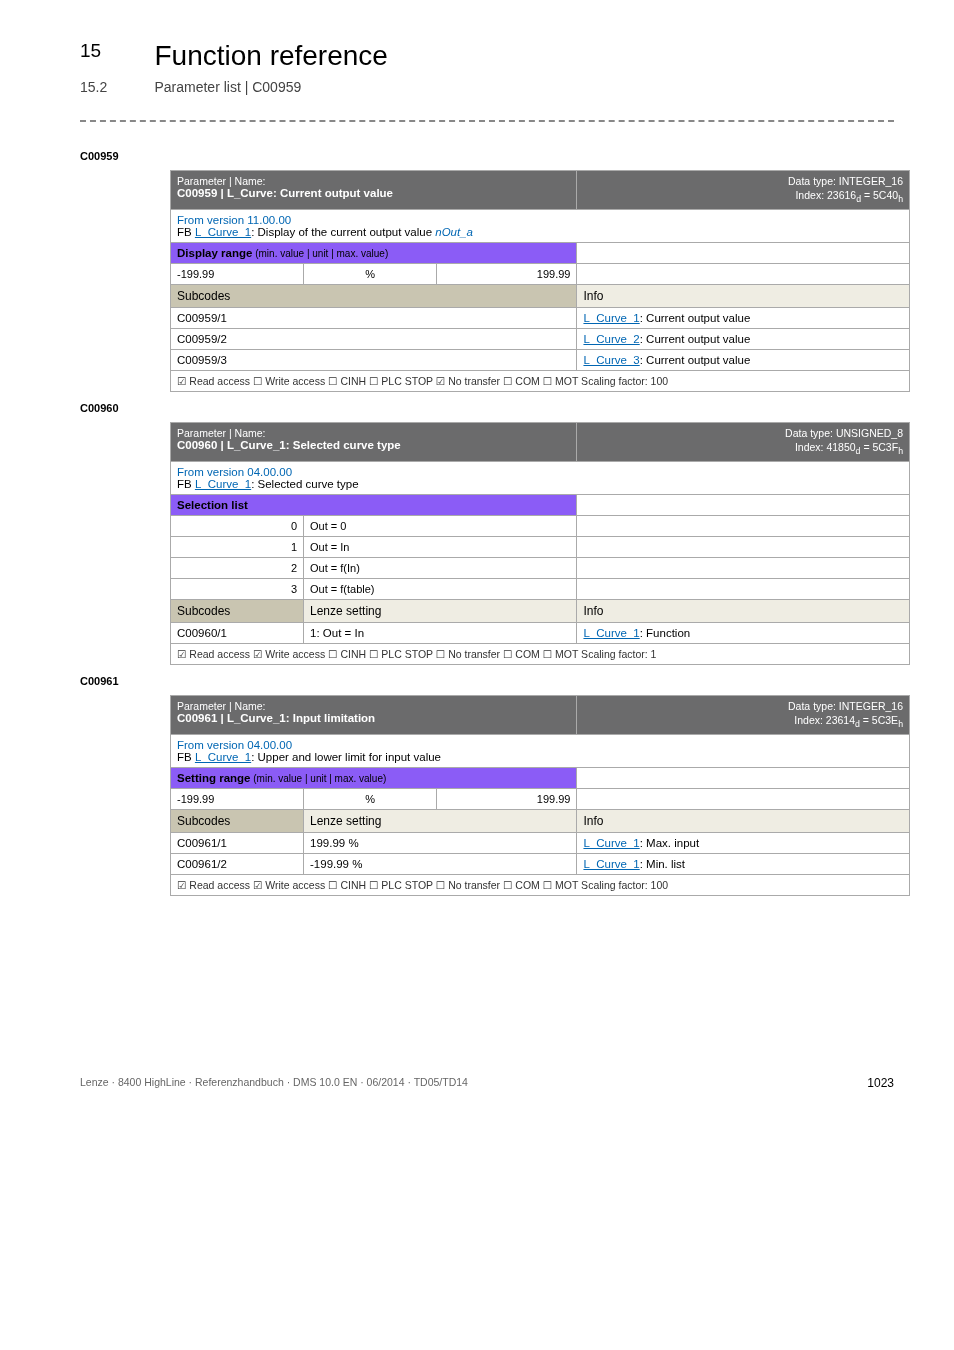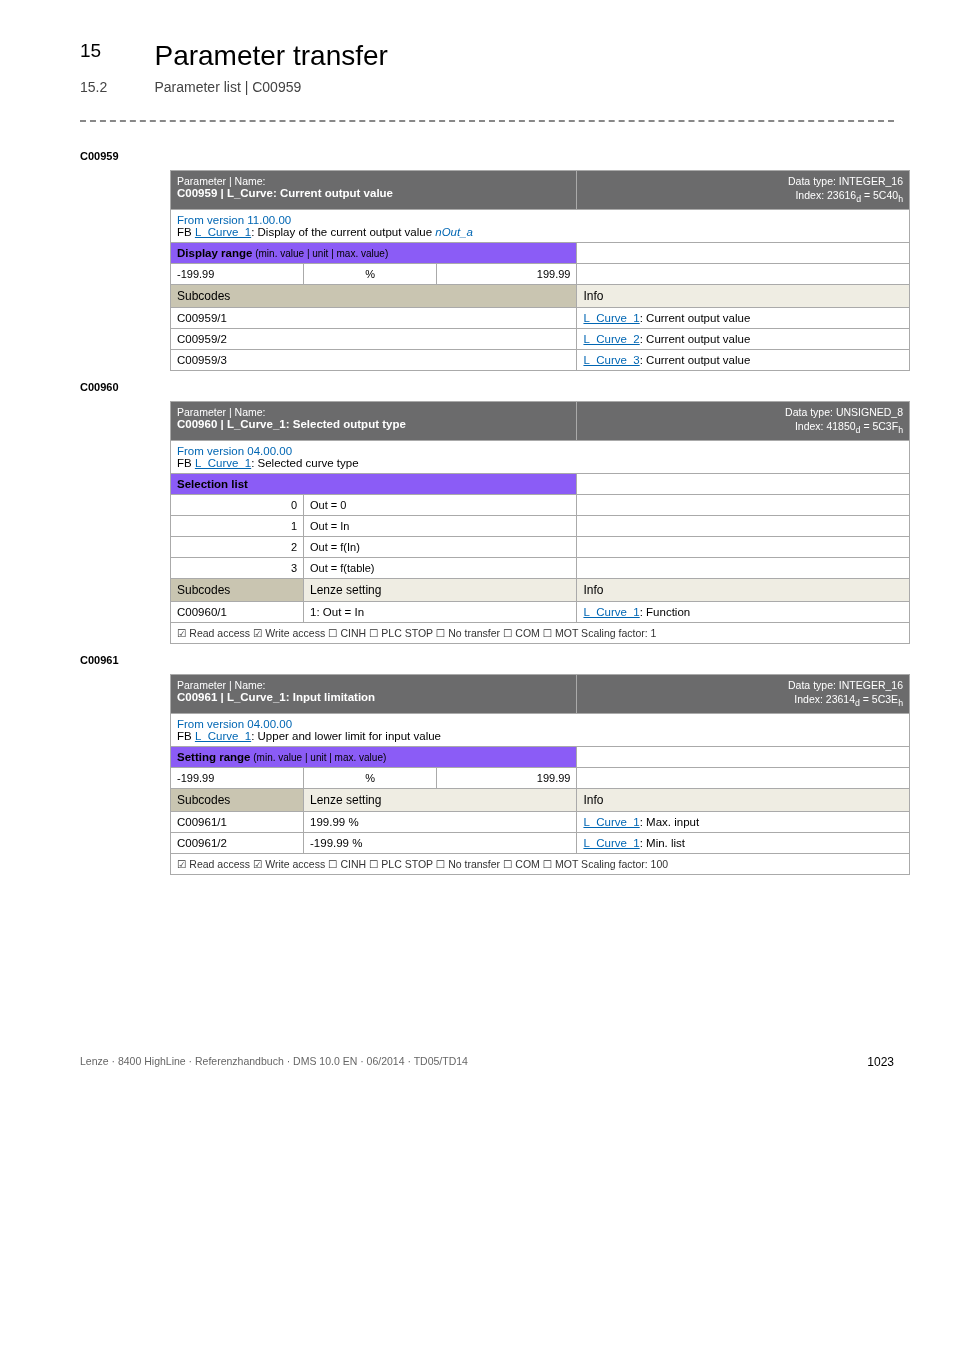--- a/index.html
+++ b/index.html
@@ -87,21 +87,21 @@
   }
   .pagenum { color: #000; font-size: 12px; }
 </style>
 </head>
 <body>
 
 <div class="page">
 
   <div class="heading-block">
     <span class="chapnum">15</span>
-    <span class="chap-title">Parameter transfer</span>
+    <span class="chap-title">Function reference</span>
     <div class="subhead-row">
       <span class="subnum">15.2</span>
       <span class="subtitle">Parameter list | C00959</span>
     </div>
   </div>
 
   <hr class="dashrule">
 
   <div class="anchor-code">C00959</div>
   <div class="table-wrap">
@@ -142,32 +142,35 @@
         <td><a class="link">L_Curve_1</a><span>: Current output value</span></td>
       </tr>
       <tr class="sub-row">
         <td colspan="3">C00959/2</td>
         <td><a class="link">L_Curve_2</a><span>: Current output value</span></td>
       </tr>
       <tr class="sub-row">
         <td colspan="3">C00959/3</td>
         <td><a class="link">L_Curve_3</a><span>: Current output value</span></td>
       </tr>
+      <tr class="footer-row">
+        <td colspan="4">☑ Read access   ☐ Write access   ☐ CINH   ☐ PLC STOP   ☑ No transfer   ☐ COM   ☐ MOT    Scaling factor: 100</td>
+      </tr>
     </tbody>
       </table>
   </div>
 
   <div class="anchor-code">C00960</div>
   <div class="table-wrap">
     <table class="param">
       <tbody>
           <tr class="hdr-row">
         <td colspan="2" style="width:55%;">
           <span class="hdr-name">Parameter | Name:</span><br>
-          <span class="hdr-title">C00960 | L_Curve_1: Selected output type</span>
+          <span class="hdr-title">C00960 | L_Curve_1: Selected curve type</span>
         </td>
         <td class="hdr-dtype">
           <span>Data type: UNSIGNED_8</span><br>
           <span>Index: 41850</span><sub>d</sub><span> = 5C3F</span><sub>h</sub>
         </td>
       </tr>
       <tr class="desc-row">
         <td colspan="3">
           <span>From version 04.00.00</span><br>
           <span class="black">FB </span><a class="link">L_Curve_1</a><span class="black">: Selected curve type</span>

